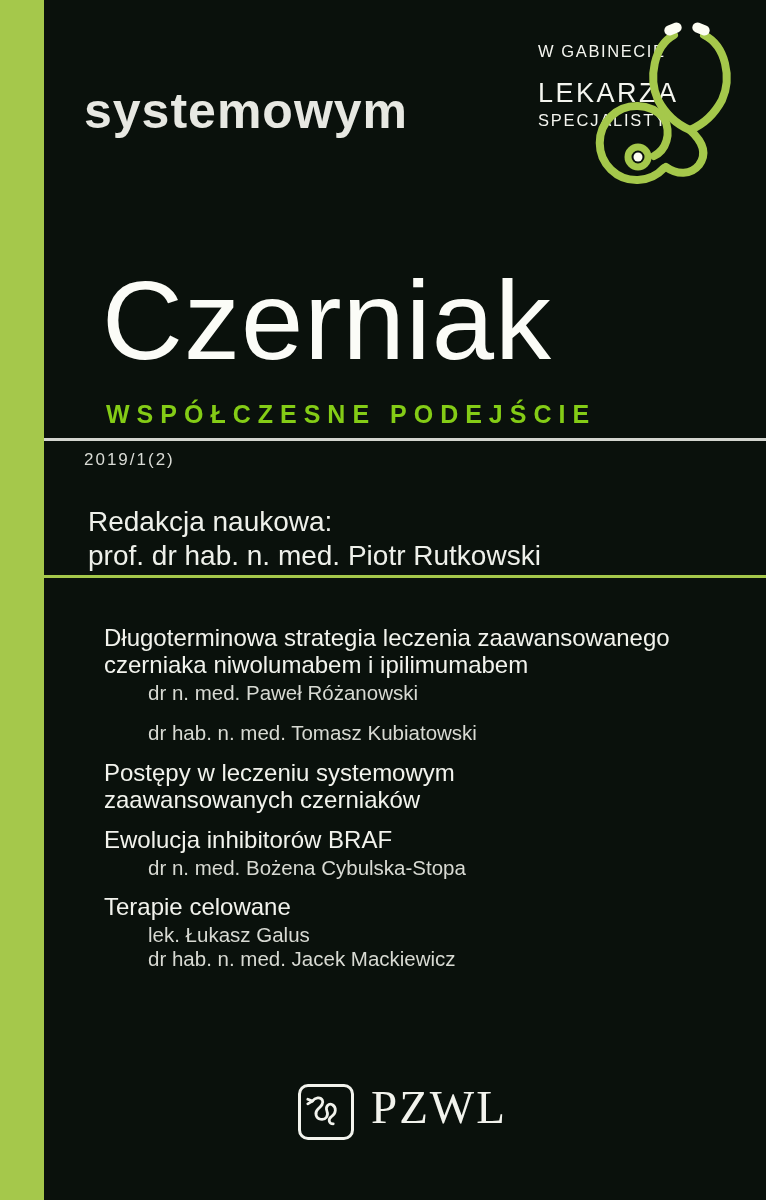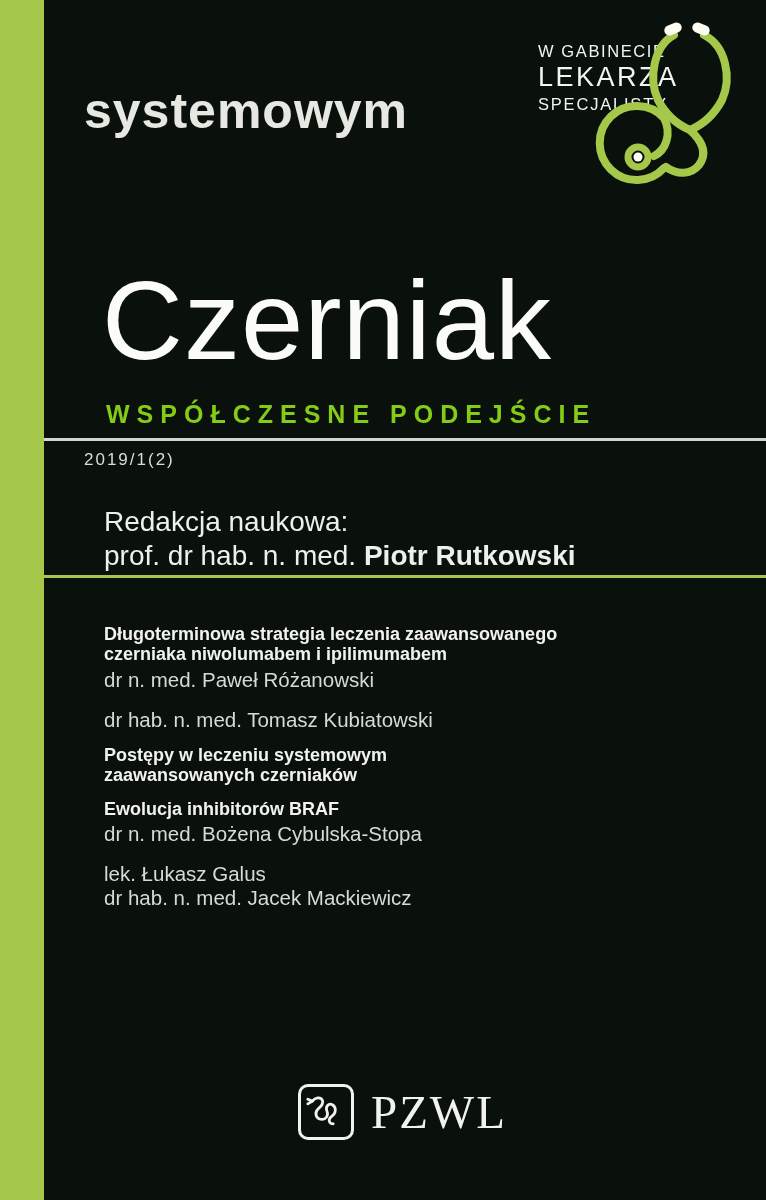--- a/index.html
+++ b/index.html
@@ -5,47 +5,47 @@
   html,body{margin:0;padding:0;background:#000;}
   #cover{
     position:relative;width:766px;height:1200px;overflow:hidden;
     background:#0a110c;
     font-family:"Liberation Sans",sans-serif;
   }
   .stripe{position:absolute;left:0;top:0;width:44px;height:1200px;background:#a5c84b;}
 
   .series{position:absolute;left:538px;top:42px;color:#f4f5ef;}
   .series .l1{font-size:16.5px;letter-spacing:1.6px;font-weight:400;}
-  .series .l2{font-size:27px;letter-spacing:2.5px;font-weight:400;margin-top:1px;}
+  .series .l2{font-size:27px;letter-spacing:2.5px;font-weight:400;margin-top:17px;}
   .series .l3{font-size:16.5px;letter-spacing:1.8px;font-weight:400;margin-top:2px;}
 
   .steth{position:absolute;top:0;right:0;width:174px;height:200px;}
 
   .brand{position:absolute;left:84px;top:82px;font-size:50px;font-weight:700;
     color:#e7e8e2;letter-spacing:1px;}
 
   .title{position:absolute;left:102px;top:256px;font-size:112px;font-weight:200;
     color:#fbfcf7;letter-spacing:1px;}
   .subtitle{position:absolute;left:106px;top:400px;font-size:25px;font-weight:700;
     letter-spacing:7px;color:#84cc16;}
 
   .rule{position:absolute;left:44px;right:0;height:3px;}
   .rule1{top:438px;background:#d3d5cf;}
   .rule2{top:575px;background:#a5c84b;}
 
   .issue{position:absolute;left:84px;top:450px;font-size:17px;color:#dadcd6;letter-spacing:2px;}
 
-  .editors{position:absolute;left:104px;top:505px;color:#eef0ea;font-size:28px;line-height:1.2;}
-  .editors .name{font-weight:700;}
+  .editors{position:absolute;left:88px;top:505px;color:#eef0ea;font-size:28px;line-height:1.2;}
+  .editors .name{font-weight:400;}
 
   .articles{position:absolute;left:104px;top:624px;display:flex;flex-direction:column;gap:13px;width:600px;}
-  .article-title{font-size:18px;font-weight:700;color:#f2f3ed;line-height:1.13;white-space:pre-line;}
-  .article-authors{font-size:20.5px;font-weight:400;color:#d8dad3;line-height:1.18;margin-top:3px;white-space:pre-line;}
+  .article-title{font-size:24px;font-weight:400;color:#f2f3ed;line-height:1.13;white-space:pre-line;}
+  .article-authors{font-size:20.5px;font-weight:400;color:#d8dad3;line-height:1.18;margin-top:3px;white-space:pre-line;margin-left:44px;}
 
-  .publisher{position:absolute;left:298px;top:1084px;display:flex;align-items:center;gap:17px;}
+  .publisher{position:absolute;left:298px;top:1084px;display:flex;gap:17px;}
   .pzwl-box{width:50px;height:50px;border:3px solid #f2f3ed;border-radius:10px;
     display:flex;align-items:center;justify-content:center;}
   .pzwl-name{font-family:"Liberation Serif",serif;font-size:47px;color:#f2f3ed;letter-spacing:2px;line-height:1;}
 </style>
 </head>
 <body>
 
 <div id="cover">
 
   <div class="stripe"></div>
@@ -96,20 +96,21 @@
     </div>
     <div class="article">
       <div class="article-title">Postępy w leczeniu systemowym
 zaawansowanych czerniaków</div>
     </div>
     <div class="article">
       <div class="article-title">Ewolucja inhibitorów BRAF</div>
       <div class="article-authors">dr n. med. Bożena Cybulska-Stopa</div>
     </div>
     <div class="article">
+      <div class="article-title">Terapie celowane</div>
       <div class="article-authors">lek. Łukasz Galus
 dr hab. n. med. Jacek Mackiewicz</div>
     </div>
   </div>
 
   <div class="publisher">
     <div class="pzwl-box">
       <svg width="40" height="40" viewBox="0 0 44 44">
         <g fill="none" stroke="#f2f3ed" stroke-width="3" stroke-linecap="round">
           <path d="M 2 8 L 7 10 M 2 13 L 7 10"></path>

